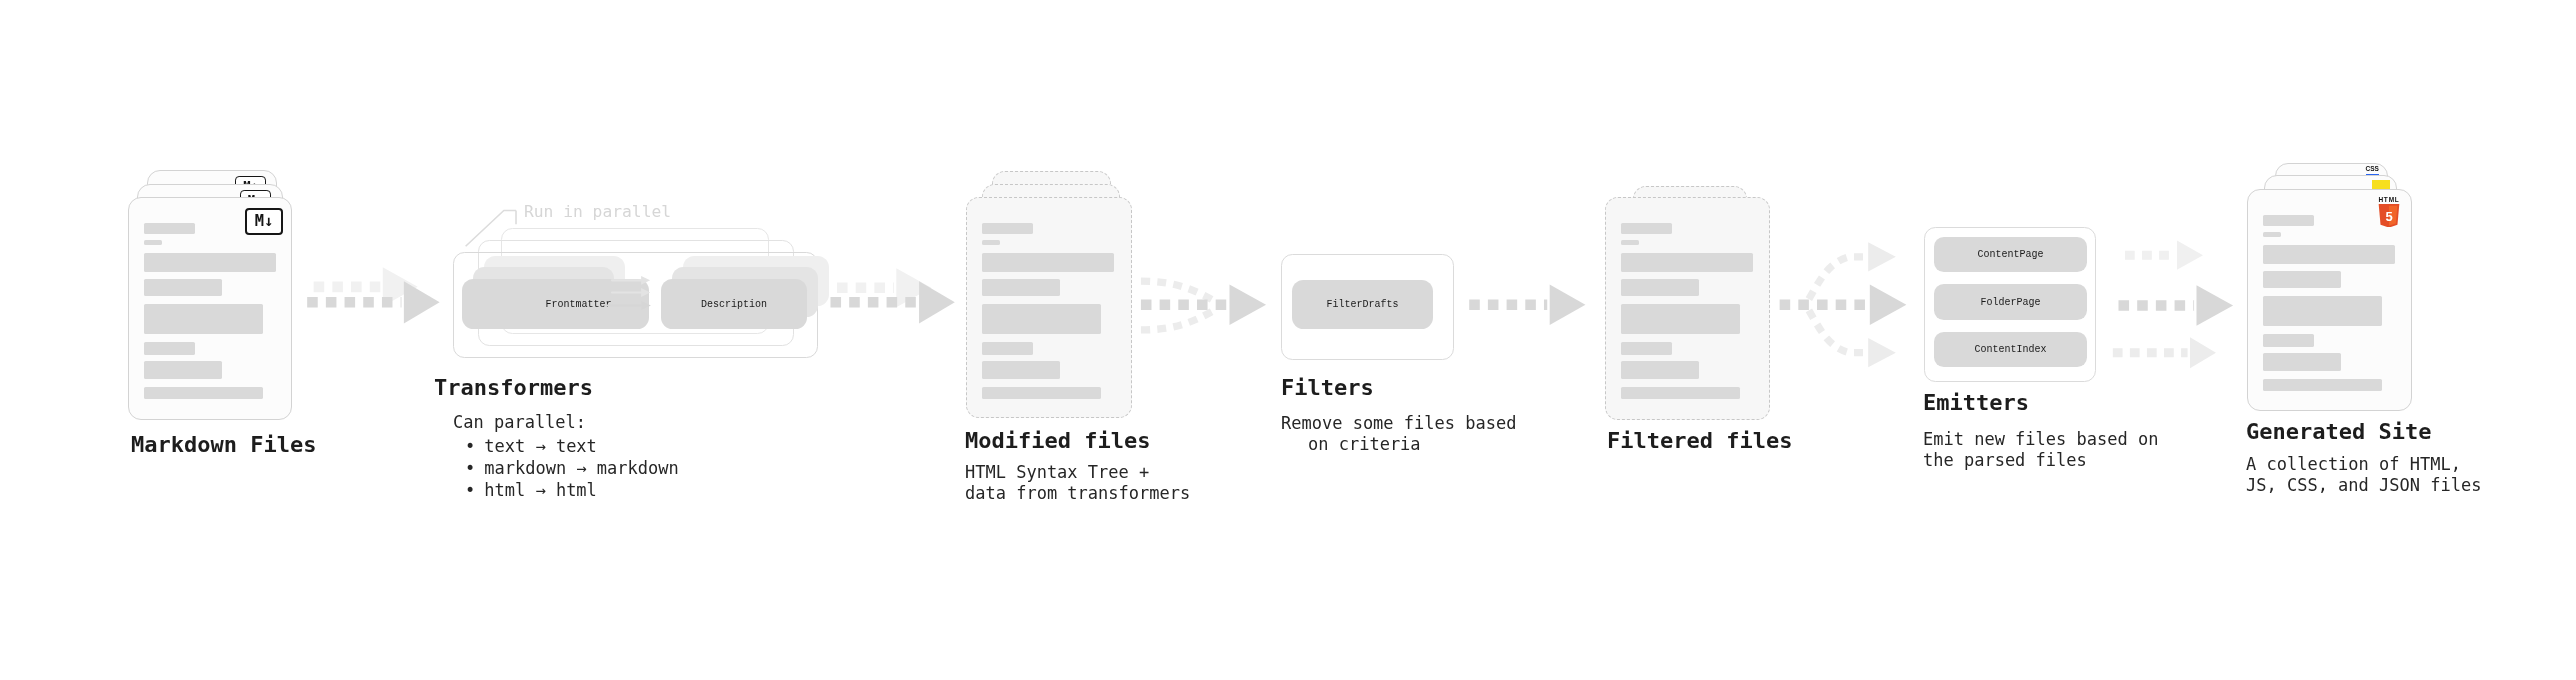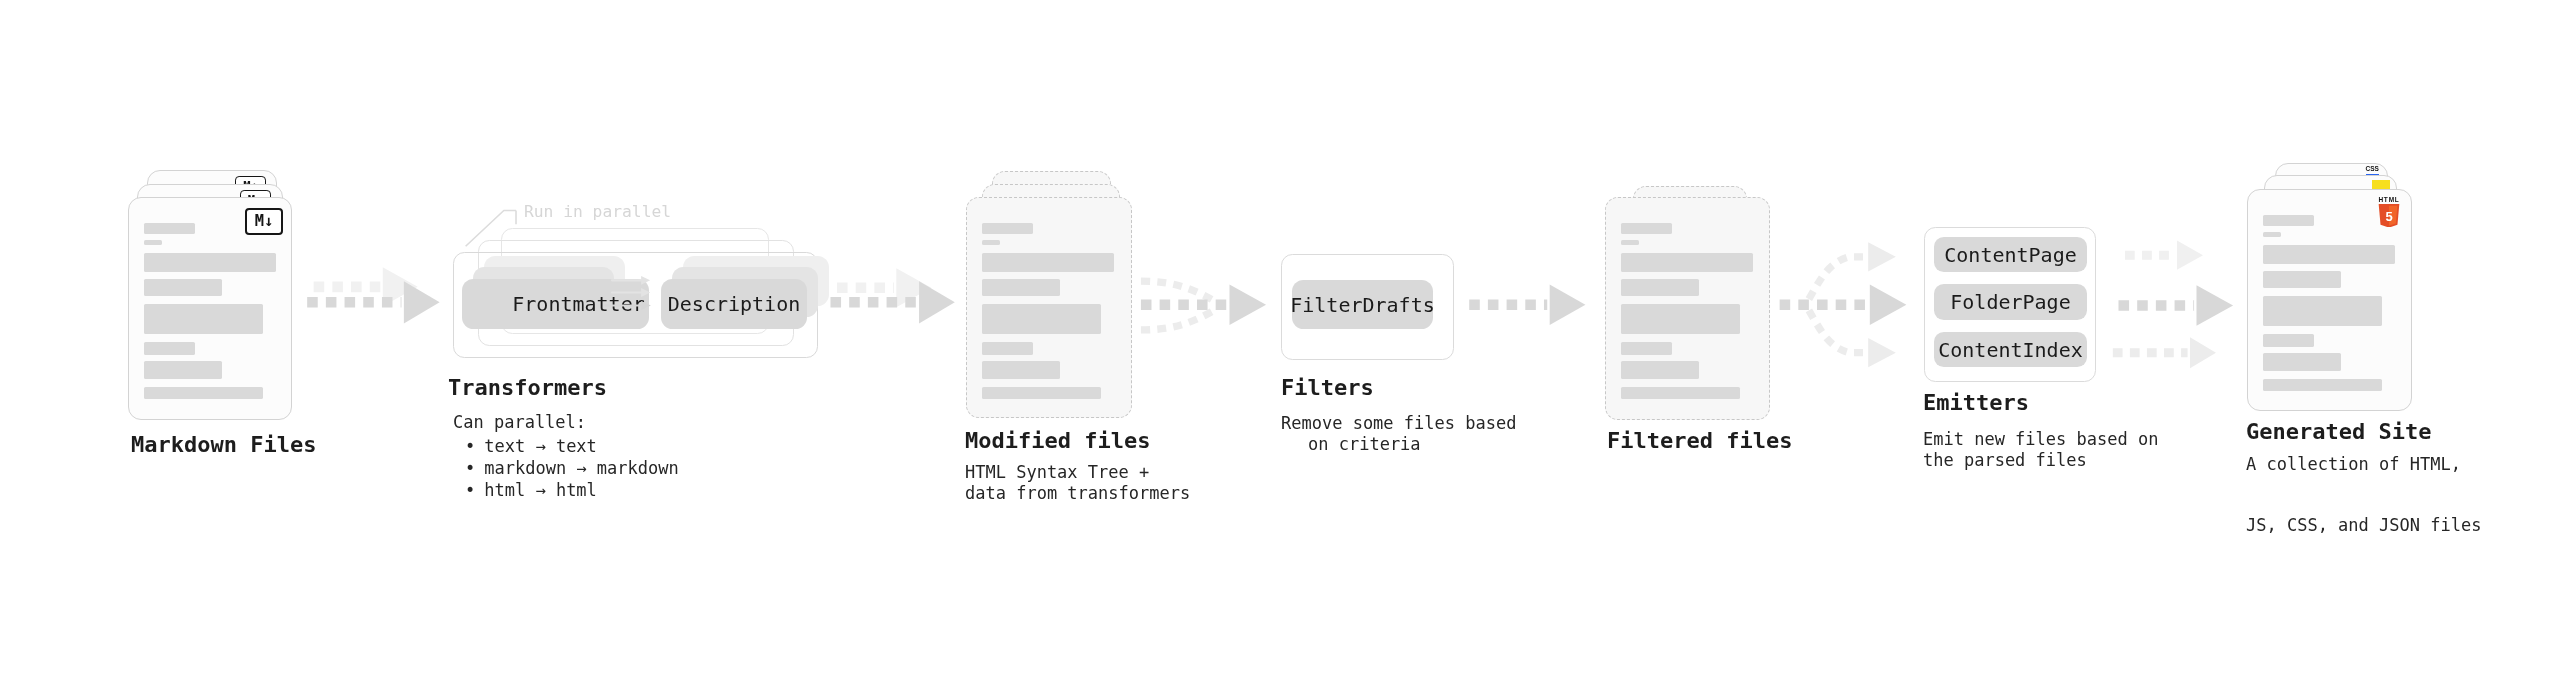--- a/index.html
+++ b/index.html
@@ -27,21 +27,21 @@
   .html5-badge .word{font-size:6.5px;font-weight:bold;letter-spacing:0.8px;color:#111;
                      font-family:"Liberation Sans",sans-serif;line-height:7.3px;}
   .css-badge{position:absolute;top:2.4px;right:8.1px;text-align:center;}
   .css-badge .word{font-size:6.5px;font-weight:bold;color:#111;font-family:"Liberation Sans",sans-serif;line-height:6.5px;}
   .css-badge .bar-blue{width:13px;height:2.4px;background:#2965f1;margin:0.8px auto 0 auto;}
   .js-badge{position:absolute;top:4.1px;right:6.5px;width:18px;height:9px;background:#f7df1e;}
   
   .panel{position:absolute;background:#ffffff;border:1.6px solid #dbdbdb;border-radius:11.4px;box-sizing:border-box;}
   .panel.outline{background:transparent;}
   .pill{position:absolute;background:#d9d9d9;border-radius:11.4px;display:flex;align-items:center;
-        justify-content:center;font-size:20px;color:#1b1b1b;white-space:nowrap;}
+        justify-content:center;font-size:10px;color:#1b1b1b;white-space:nowrap;font-family:Liberation Mono, monospace;}
   .pill.ghost1{background:#e4e4e4;}
   .pill.ghost2{background:#efefef;}
   
   .stage-title{position:absolute;font-size:22px;font-weight:600;color:#1d1d1d;white-space:nowrap;}
   .stage-desc{position:absolute;font-size:17px;color:#262626;white-space:nowrap;}
   .annotation{position:absolute;font-size:16.3px;color:#d6d6d6;white-space:nowrap;}
   .bullet-line{position:absolute;font-size:17px;color:#262626;white-space:nowrap;display:flex;gap:9px;}
   svg.overlay{position:absolute;left:0;top:0;pointer-events:none;}
 </style>
 </head>
@@ -75,21 +75,21 @@
   <div class="pill ghost2" style="left:484px;top:256px;width:141px;height:50px;"></div>
   <div class="pill ghost1" style="left:473px;top:267px;width:141px;height:50px;"></div>
   <div class="pill" style="left:462px;top:279px;width:141px;height:50px;padding-left:46px;">Frontmatter</div>
 
   <div class="pill ghost2" style="left:683px;top:256px;width:146px;height:50px;"></div>
   <div class="pill ghost1" style="left:672px;top:267px;width:146px;height:50px;"></div>
   <div class="pill" style="left:661px;top:279px;width:146px;height:50px;">Description</div>
 
   <div class="annotation" style="left:524px;top:202px;">Run in parallel</div>
 
-  <div class="stage-title" style="left:448px;top:375px;">Transformers</div>
+  <div class="stage-title" style="left:434px;top:375px;">Transformers</div>
   <div class="stage-desc" style="left:453px;top:412px;">Can parallel:</div>
   <div class="bullet-line" style="left:465px;top:436px;">
     <span>•</span>
       <span>text → text</span>
   </div>
   <div class="bullet-line" style="left:465px;top:458px;">
     <span>•</span>
       <span>markdown → markdown</span>
   </div>
   <div class="bullet-line" style="left:465px;top:480px;">
@@ -162,21 +162,21 @@
     <div class="bar b2"></div>
     <div class="bar b3"></div>
     <div class="bar b4"></div>
     <div class="bar b5"></div>
     <div class="bar b6"></div>
     <div class="bar b7"></div>
     <div class="bar b8"></div>
   </div>
   <div class="stage-title" style="left:2246px;top:419px;">Generated Site</div>
   <div class="stage-desc" style="left:2246px;top:454px;">A collection of HTML,</div>
-  <div class="stage-desc" style="left:2246px;top:475px;margin-top:40px;">JS, CSS, and JSON files</div>
+  <div class="stage-desc" style="left:2246px;top:475px;">JS, CSS, and JSON files</div>
 
   <svg class="overlay" width="2576" height="681" viewBox="0 0 3170 838">
 
     <path d="M573,303 L620,259 L635,259 M635,259 L635,276" fill="none" stroke="#dcdcdc" stroke-width="2" stroke-linejoin="round"></path>
 
     <g>
       <line x1="386" y1="353" x2="468" y2="353" stroke="#f1f1f1" stroke-width="13" stroke-dasharray="13 10"></line>
       <polygon points="471,329 471,377 514,353" fill="#f1f1f1"></polygon>
     </g>
     <g>

